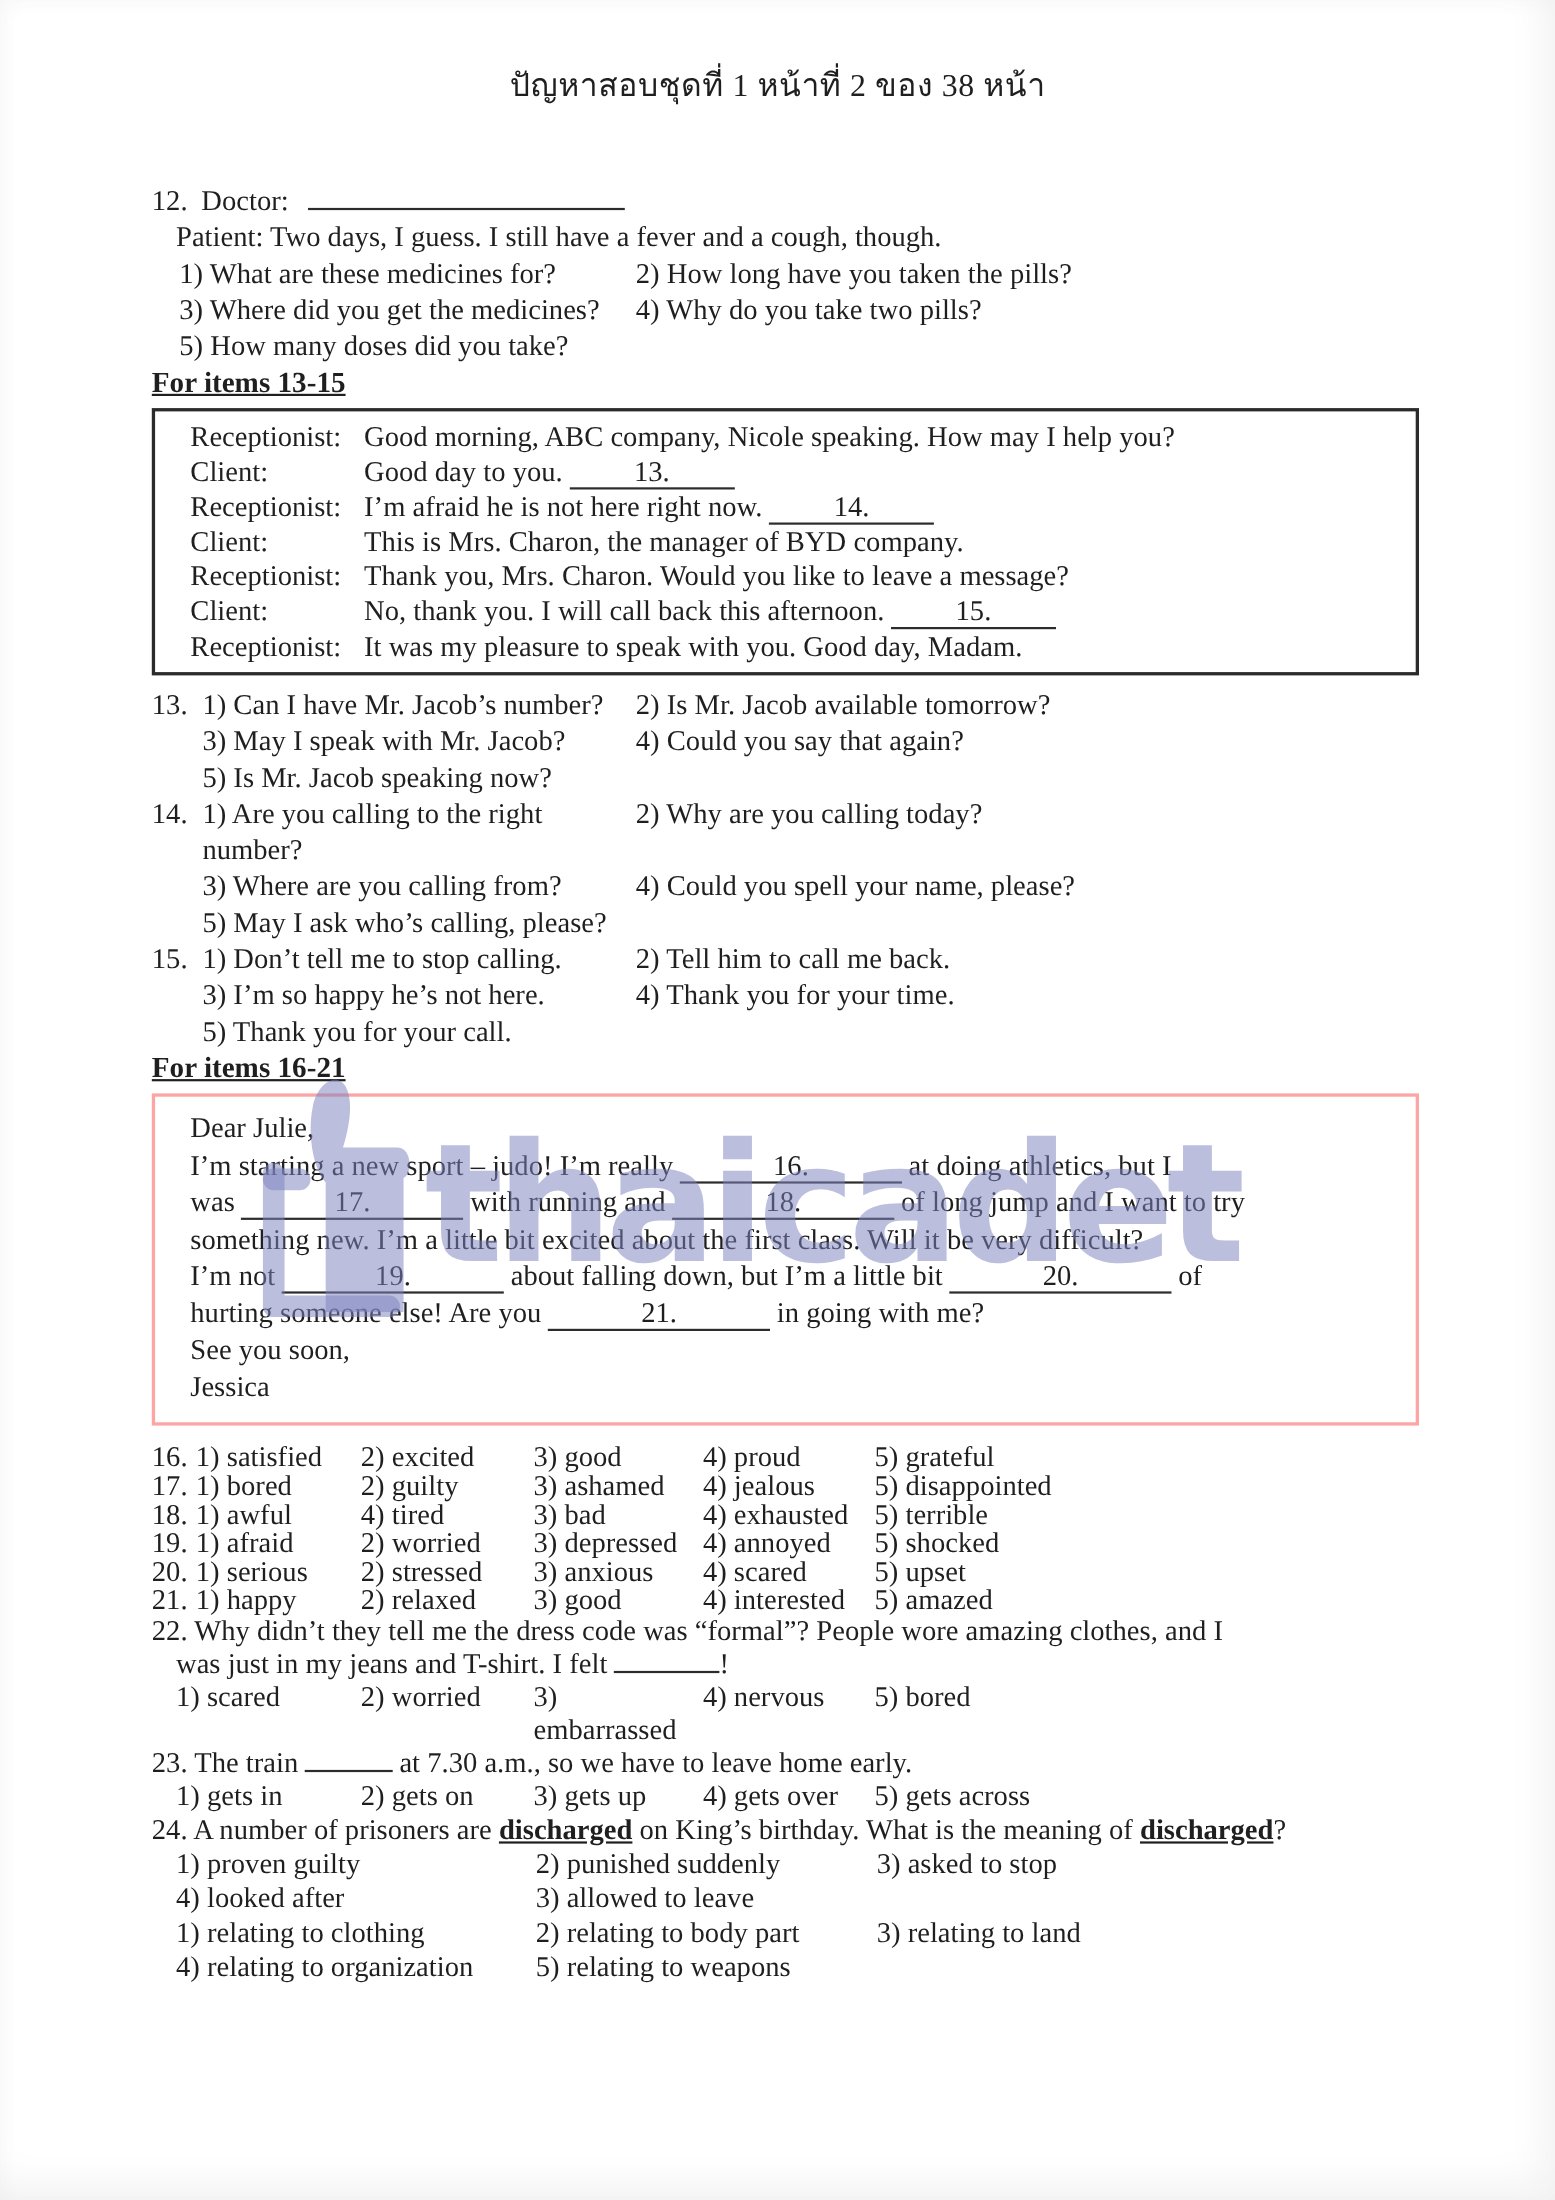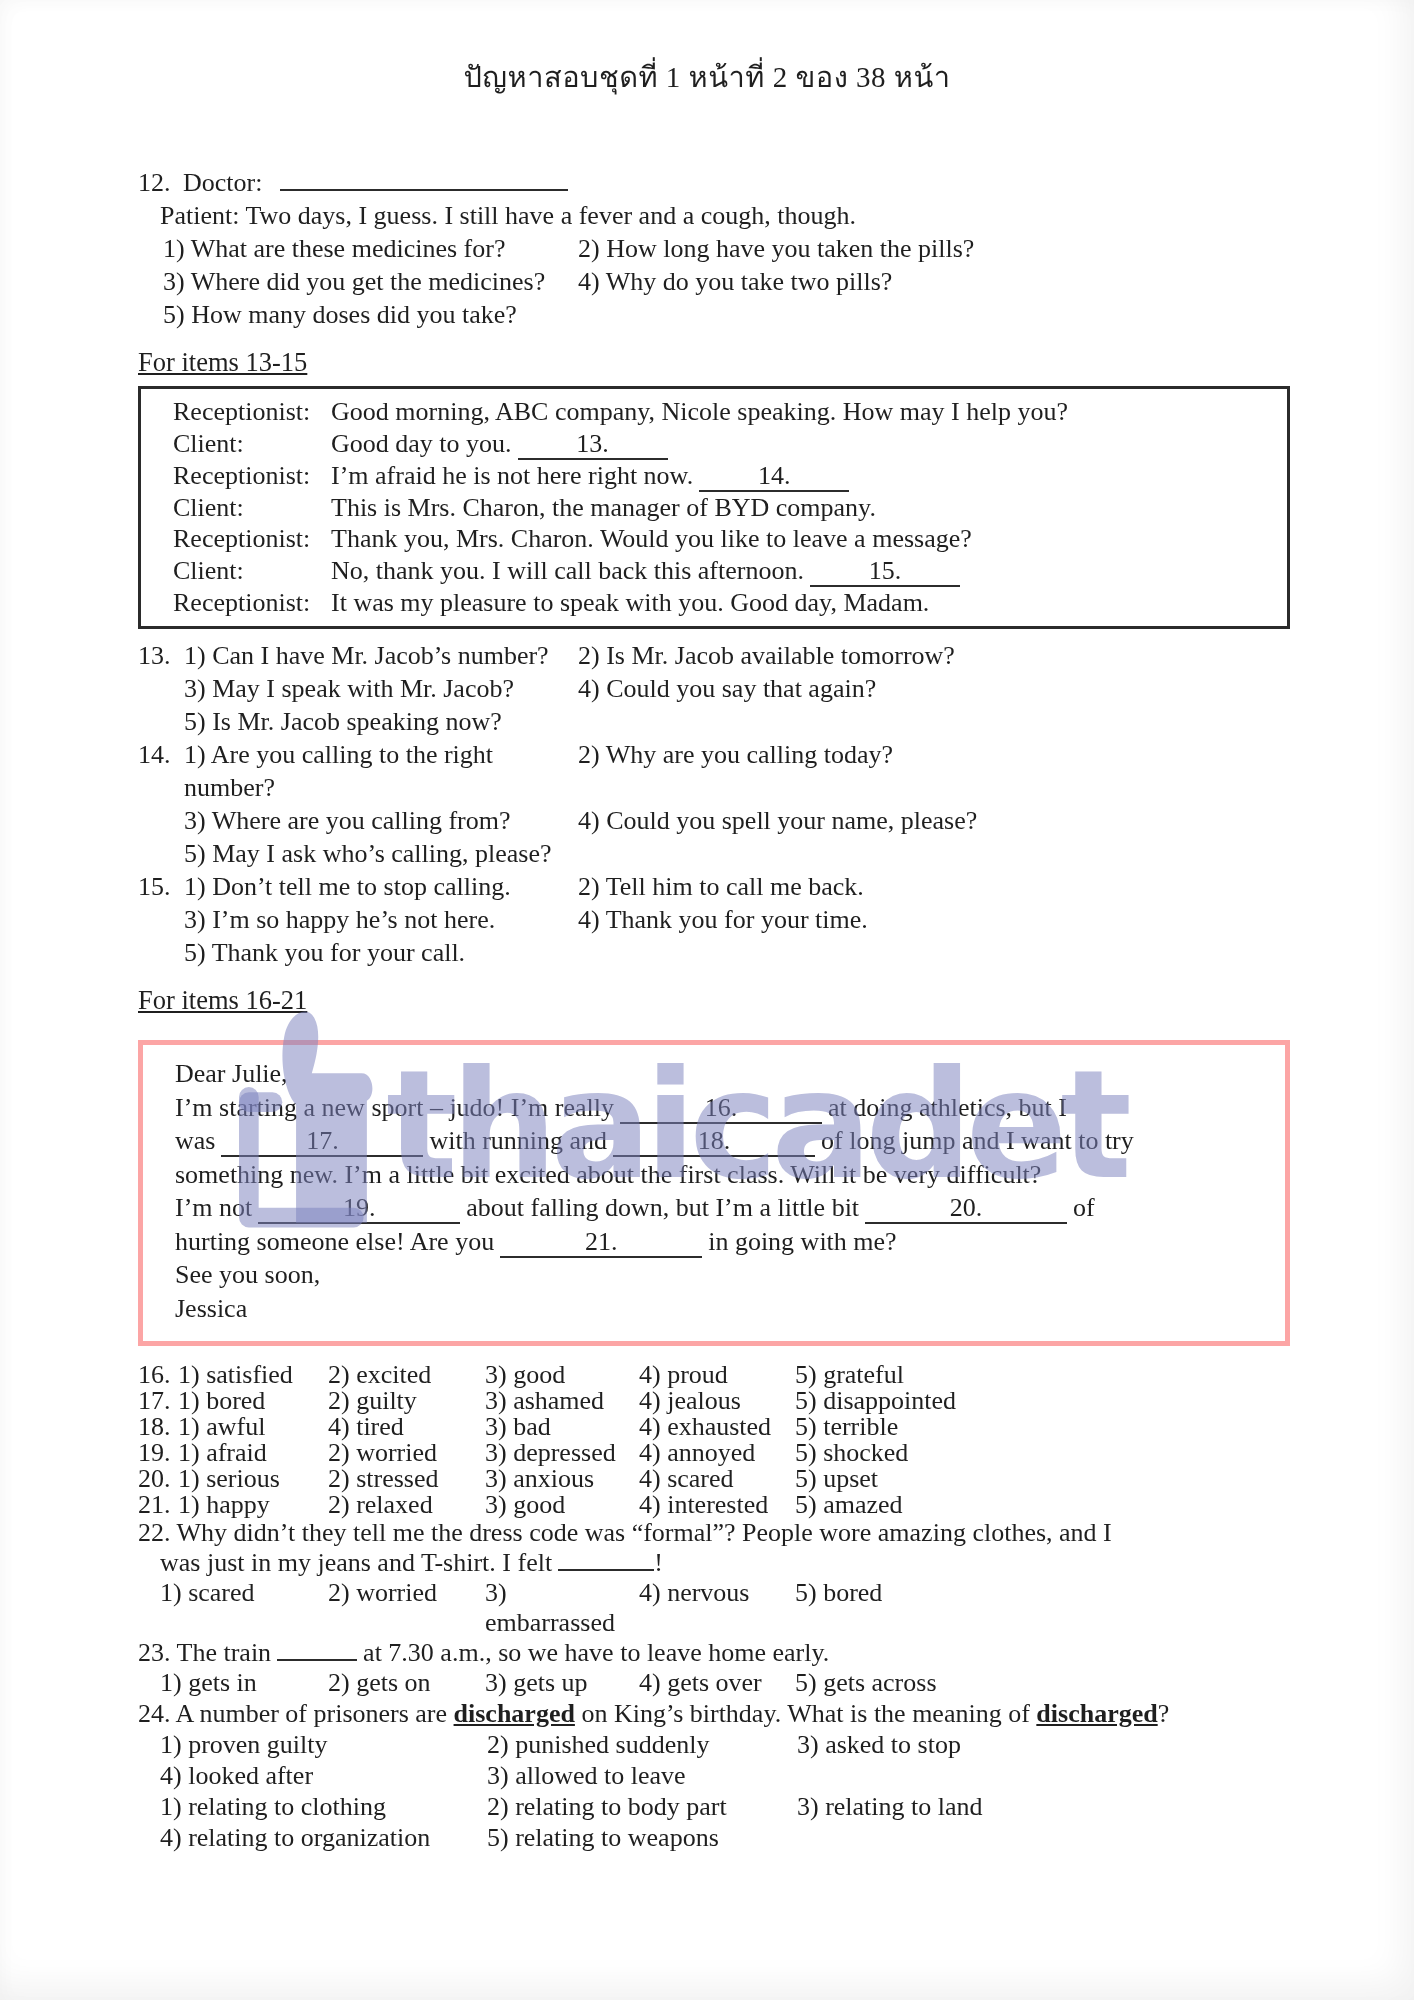--- a/index.html
+++ b/index.html
@@ -18,39 +18,39 @@
 
   
   .blank{ display:inline-block; border-bottom:2px solid #2c2c2c; text-align:center;
           line-height:28px; vertical-align:baseline; }
   .w-doctor{ width:288px; margin-left:10px; }
   .w-dlg{ width:150px; margin-left:6px; }
   .w-letter{ width:202px; margin:0 6px; }
   .w-q22{ width:96px; margin-left:6px; }
   .w-q23{ width:80px; margin:0 6px; }
 
-  .section-heading{ font-weight:normal; text-decoration:underline; line-height:33px;
-                    margin-top:15px; font-size:26.5px; }
+  .section-heading{ font-weight:bold; text-decoration:underline; line-height:33px;
+                    font-size:26.5px; }
 
   
   .opts2{ display:grid; line-height:33px; }
   .opts2-q12{ grid-template-columns:415px 1fr; margin-left:25px; }
   .qblock{ display:grid; grid-template-columns:46px 1fr; line-height:33px; }
   .opts2-q13{ grid-template-columns:394px 1fr; }
   .span2{ grid-column:1 / -1; }
 
   
   .boxed{ border:3px solid #2b2b2b; margin-top:7px; padding:7px 10px 8px 32px; }
   .dlg-row{ display:flex; line-height:31.5px; }
   .dlg-speaker{ width:158px; flex:none; }
   .dlg-text{ flex:1; }
 
   
   .sec16{ position:relative; }
-  .letter-box{ border:5px solid #fca5a5; margin-top:23px; padding:12px 12px 16px 32px;
+  .letter-box{ border:3px solid #fca5a5; margin-top:7px; padding:12px 12px 16px 32px;
                line-height:33.5px; }
   .wm{ position:absolute; left:82px; top:0; display:flex; align-items:flex-start;
        pointer-events:none; z-index:5; color:rgba(124,131,190,0.52);text-align:right; }
   .wm-text{ font-family:"DejaVu Sans","Liberation Sans",sans-serif; font-weight:bold;
             font-size:150px; letter-spacing:-7px; line-height:1; margin-top:66px; margin-left:6px; }
 
   
   .grid16{ display:grid; grid-template-columns:40px 150px 157px 154px 156px 1fr;
            line-height:26px; }
   .sec-q16{ margin-top:16px; }

